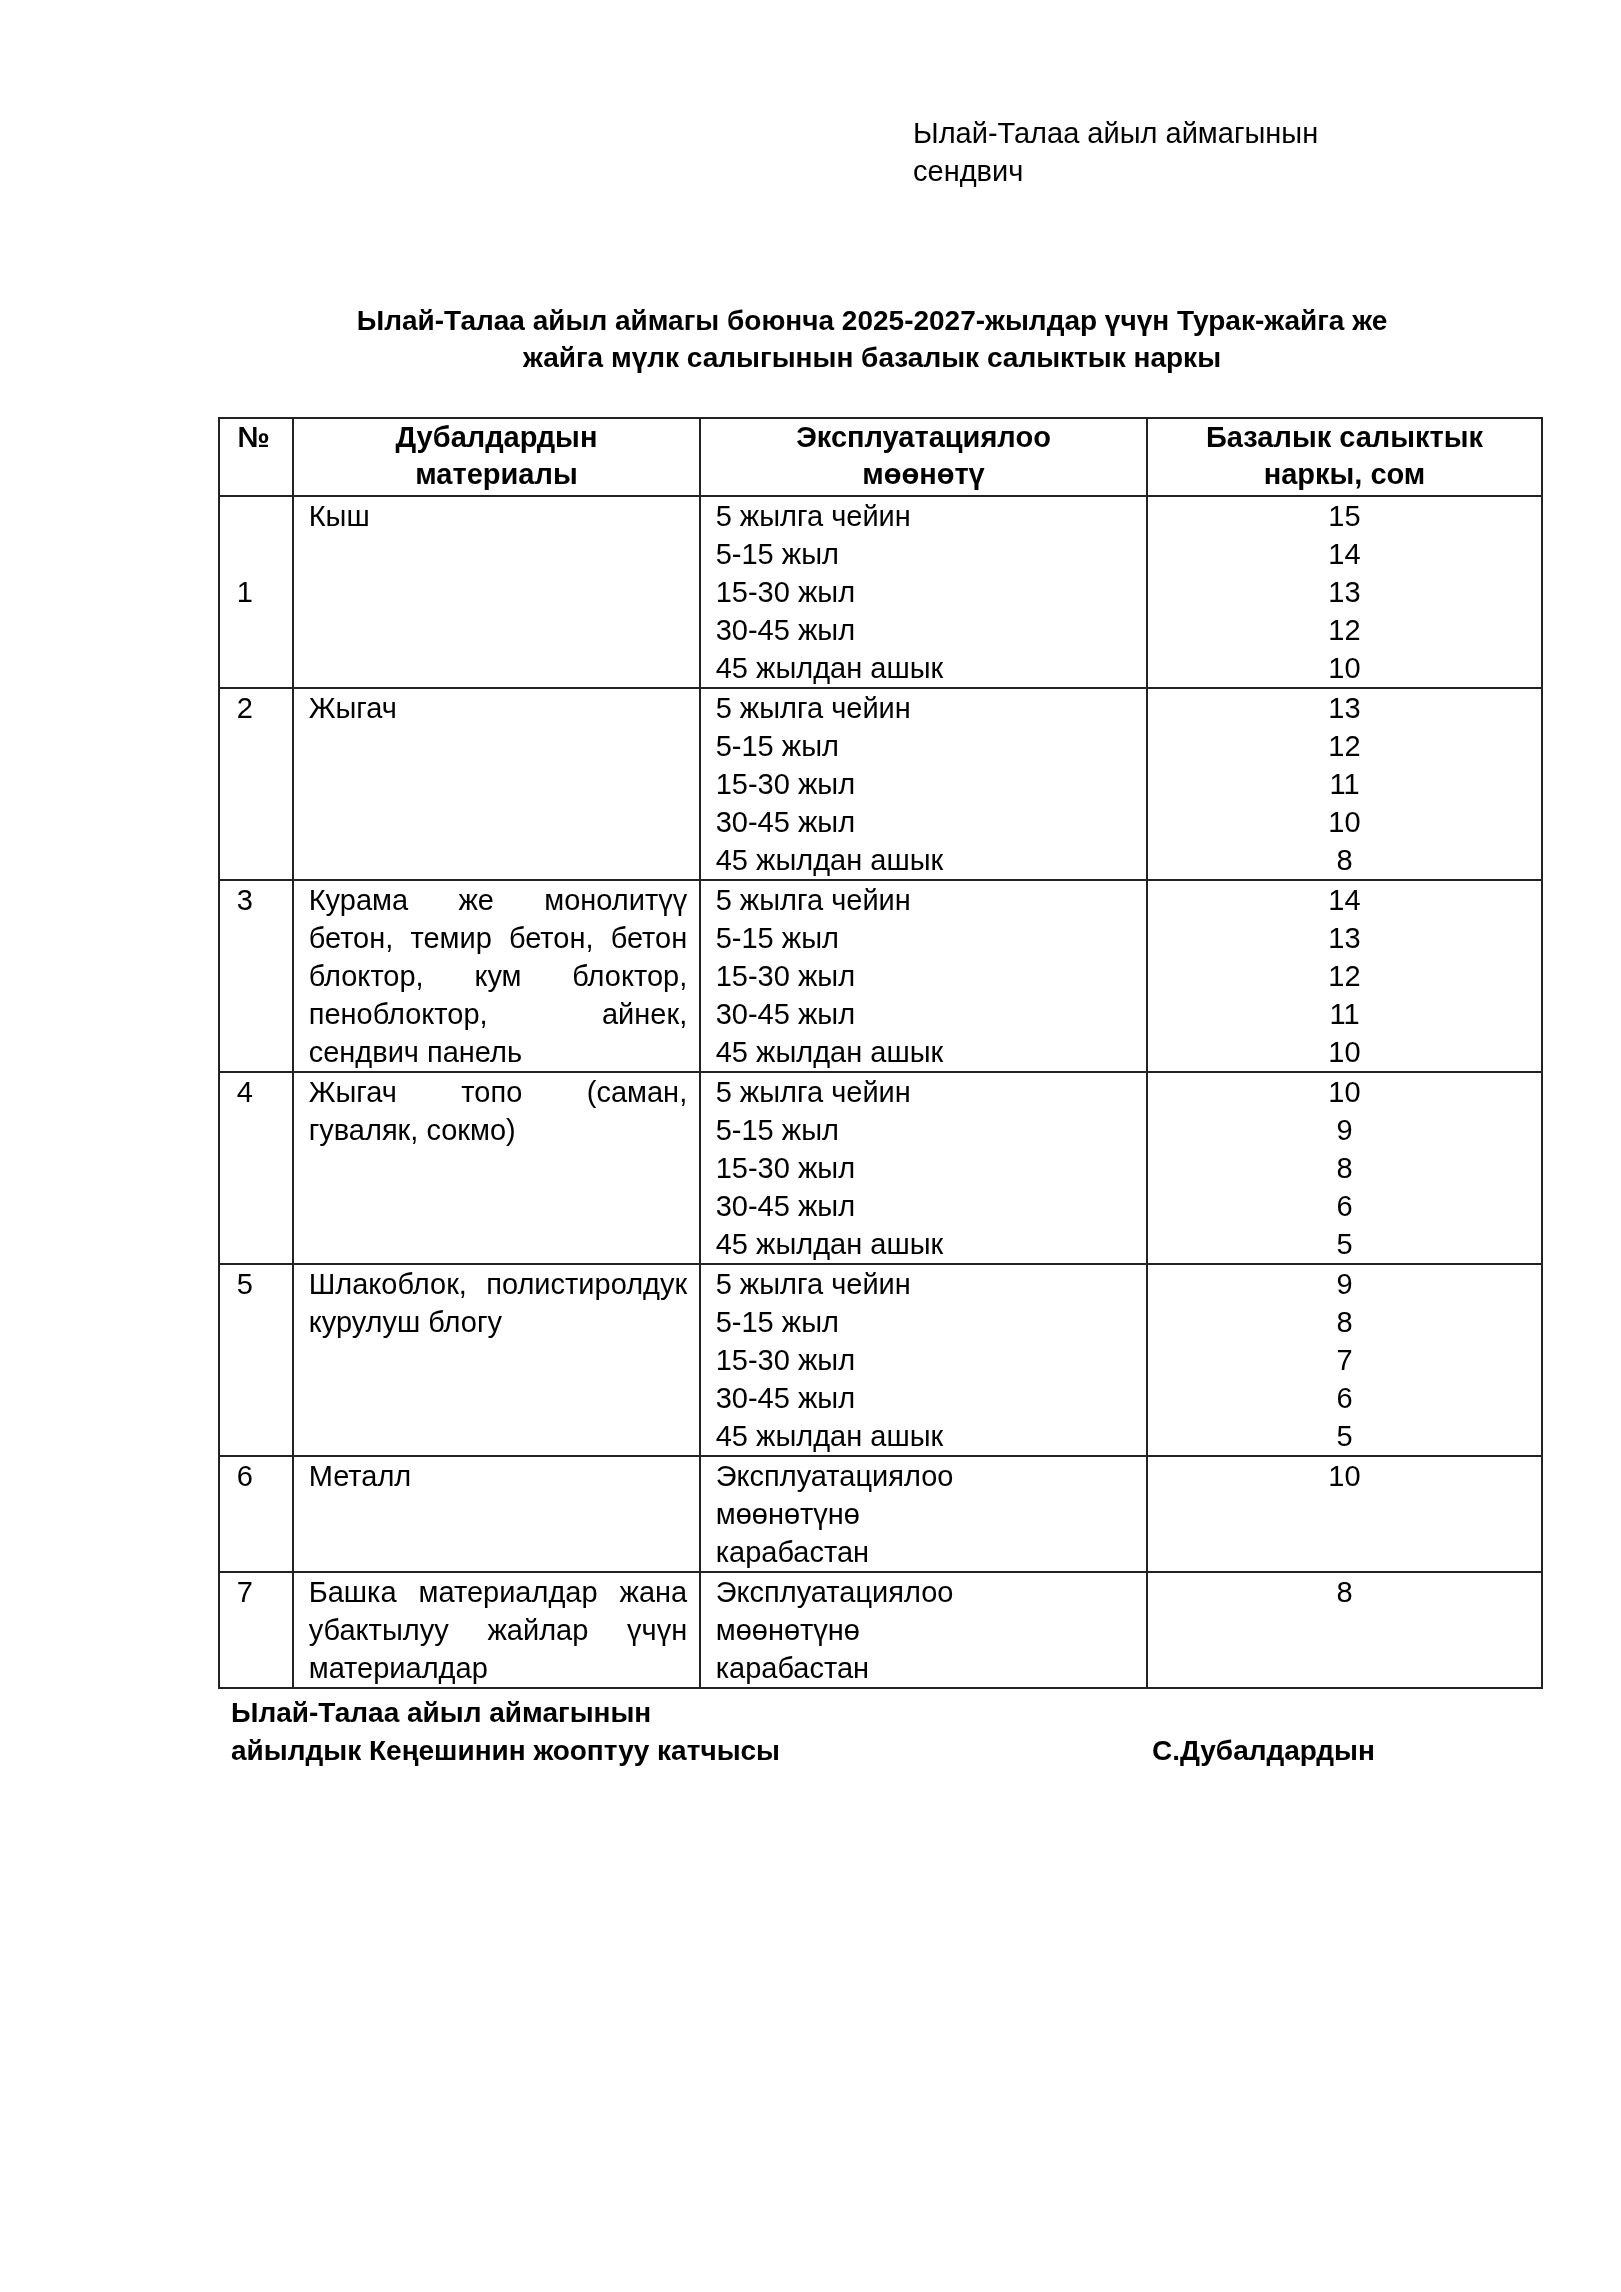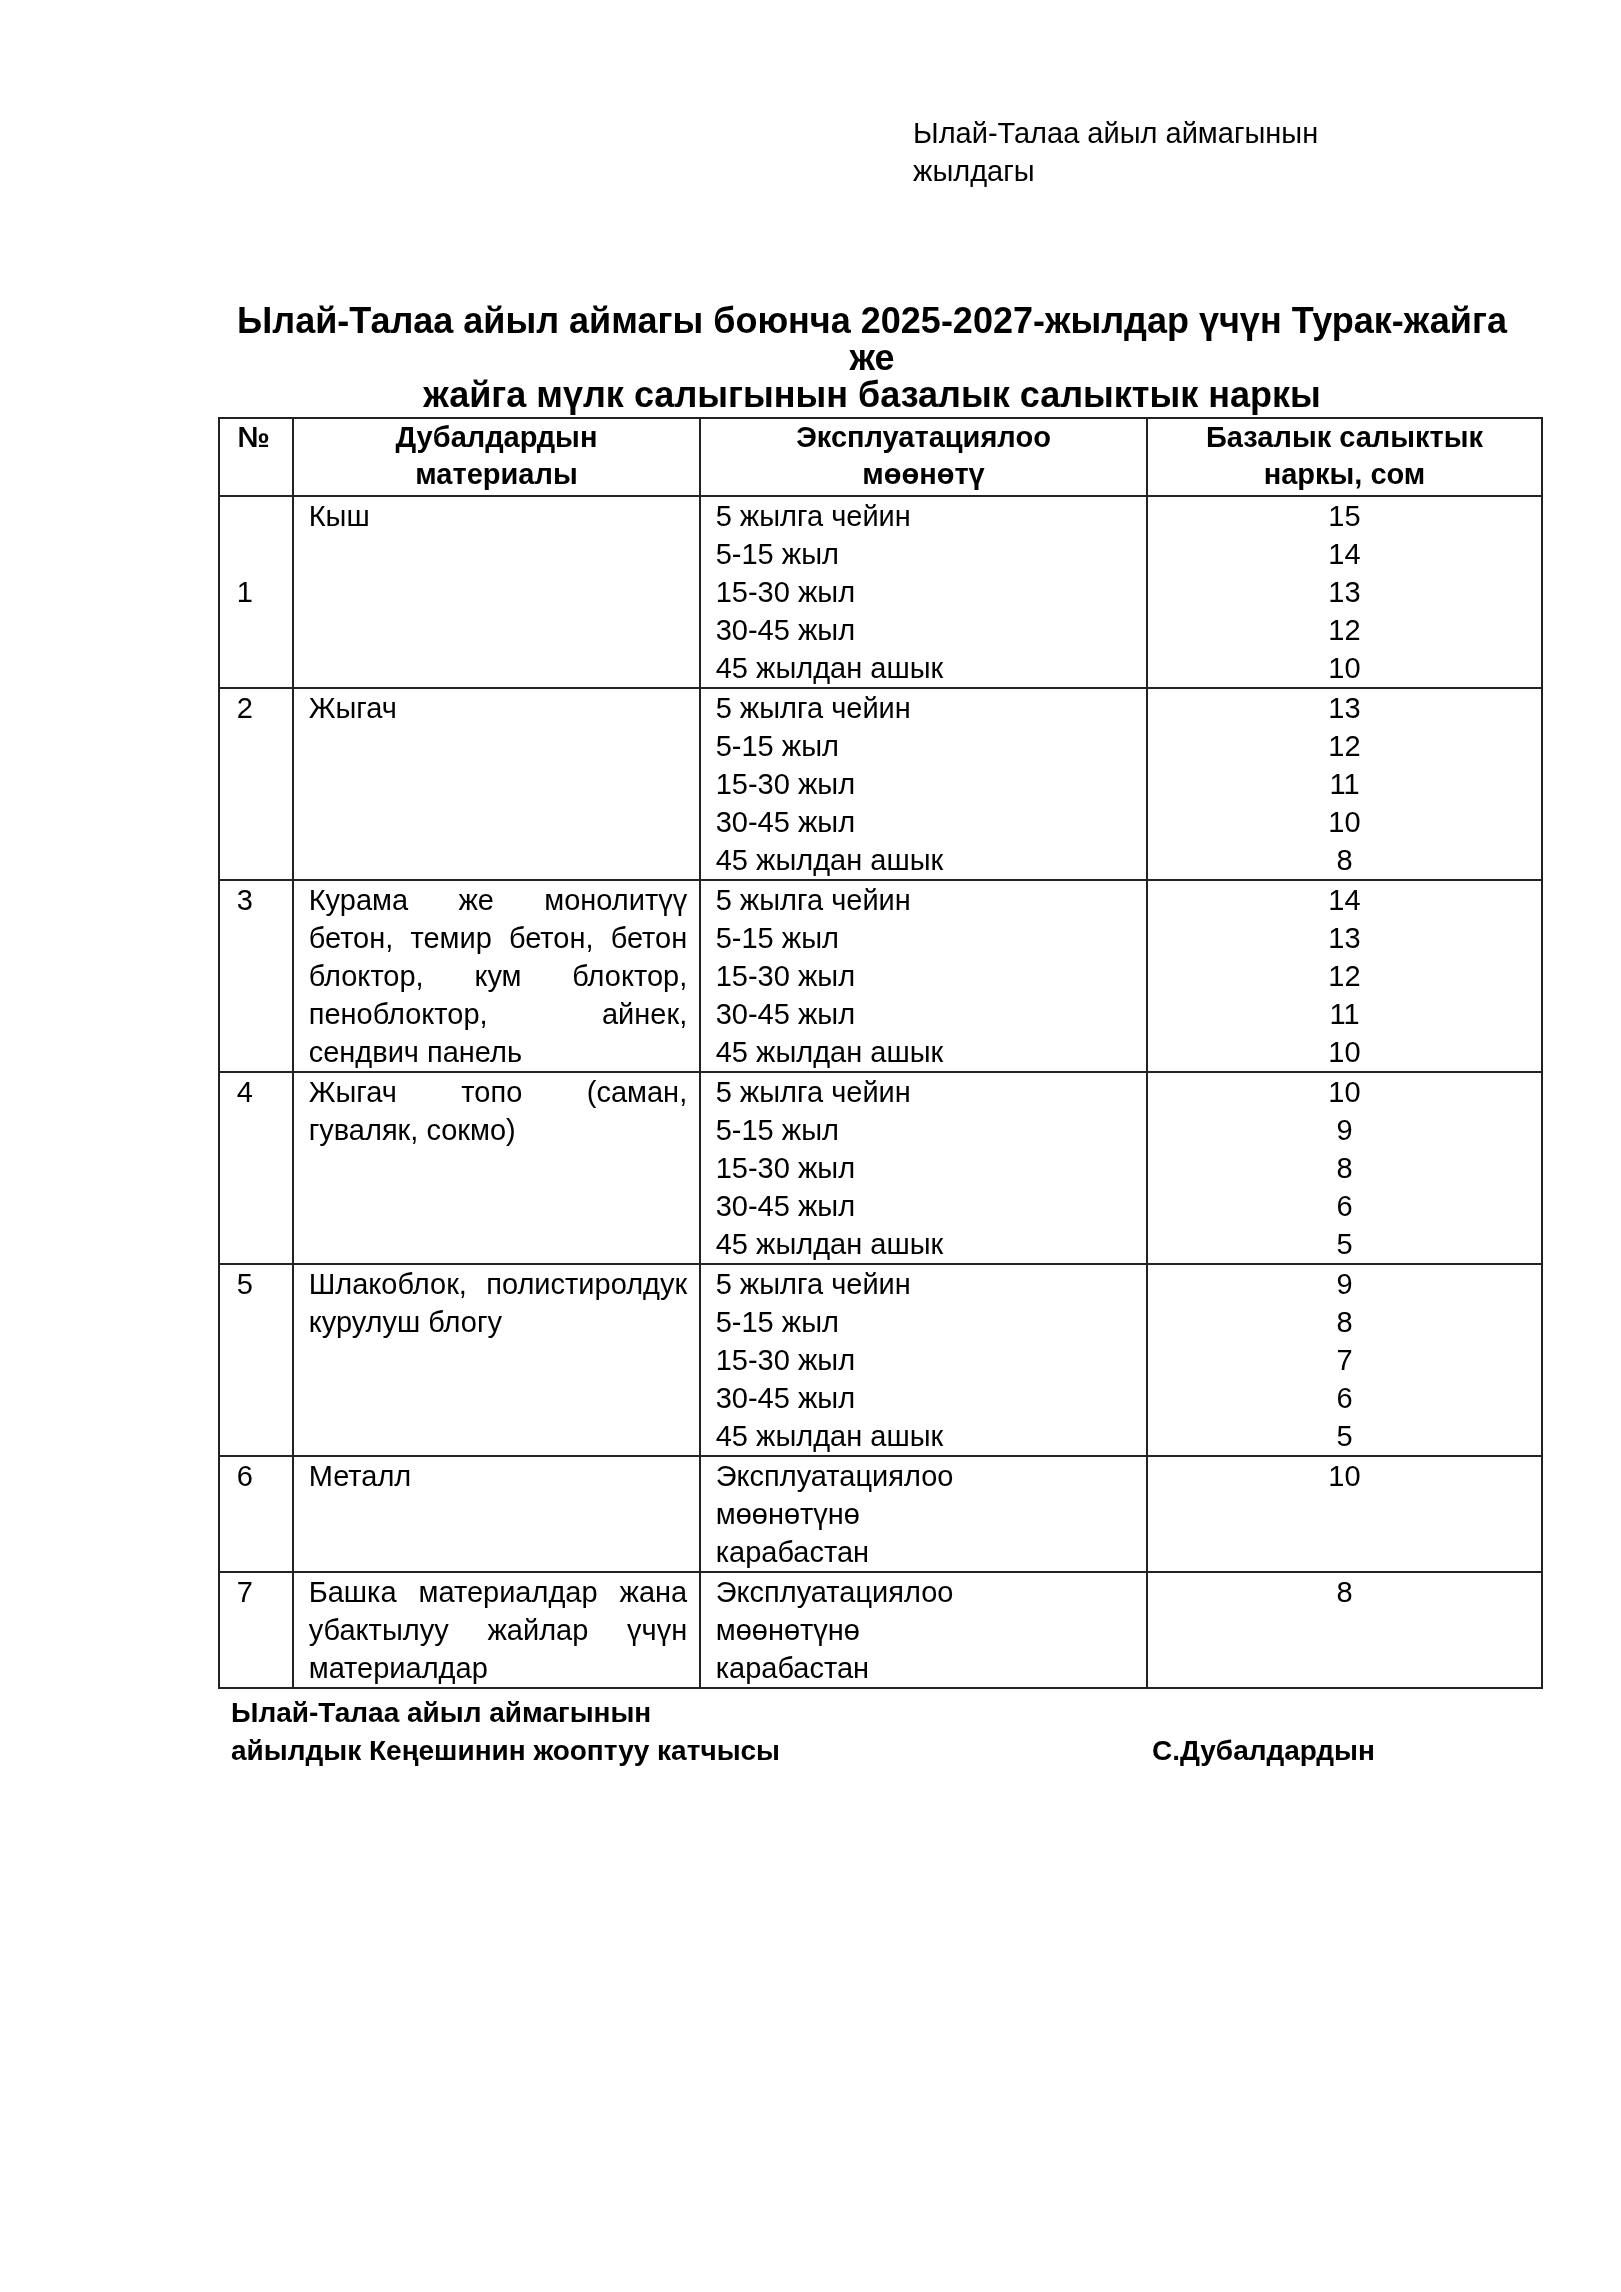--- a/index.html
+++ b/index.html
@@ -7,21 +7,21 @@
       width: 1621px; height: 2293px; position: relative; overflow: hidden;
       font-family: "Liberation Sans", sans-serif; color: #000;
     }
     .annex {
       position: absolute; left: 913px; top: 114px; width: 549px;
       font-size: 29px; line-height: 38px;
     }
     .annex div { white-space: nowrap; }
     .title {
       position: absolute; left: 225px; top: 302px; width: 1294px;
-      text-align: center; font-weight: bold; font-size: 36px; line-height: 37px;
+      text-align: center; font-weight: bold; font-size: 28px; line-height: 37px;
     }
     table.tax {
       position: absolute; left: 218px; top: 417px;
       border-collapse: collapse; table-layout: fixed;
       width: 1322px; font-size: 29px;
     }
     table.tax td, table.tax th {
       border: 2px solid #222; vertical-align: top; padding: 0;
     }
     col.c1 { width: 74px; }
@@ -44,21 +44,21 @@
       position: absolute; left: 231px; top: 1694px; width: 1176px;
       font-weight: bold; font-size: 28px; line-height: 38px;
     }
     .signature .name { position: absolute; left: 921px; top: 38px; white-space: nowrap; }
   </style>
 </head>
 <body>
 
 <div class="annex">
   <div>Ылай-Талаа айыл аймагынын</div>
-  <div>жылдагы</div>
+  <div>сендвич</div>
 </div>
 
 <div class="title">
   <div>Ылай-Талаа айыл аймагы боюнча 2025-2027-жылдар үчүн Турак-жайга же</div>
   <div>жайга мүлк салыгынын базалык салыктык наркы</div>
 </div>
 
 <table class="tax">
   <colgroup>
       <col class="c1">

